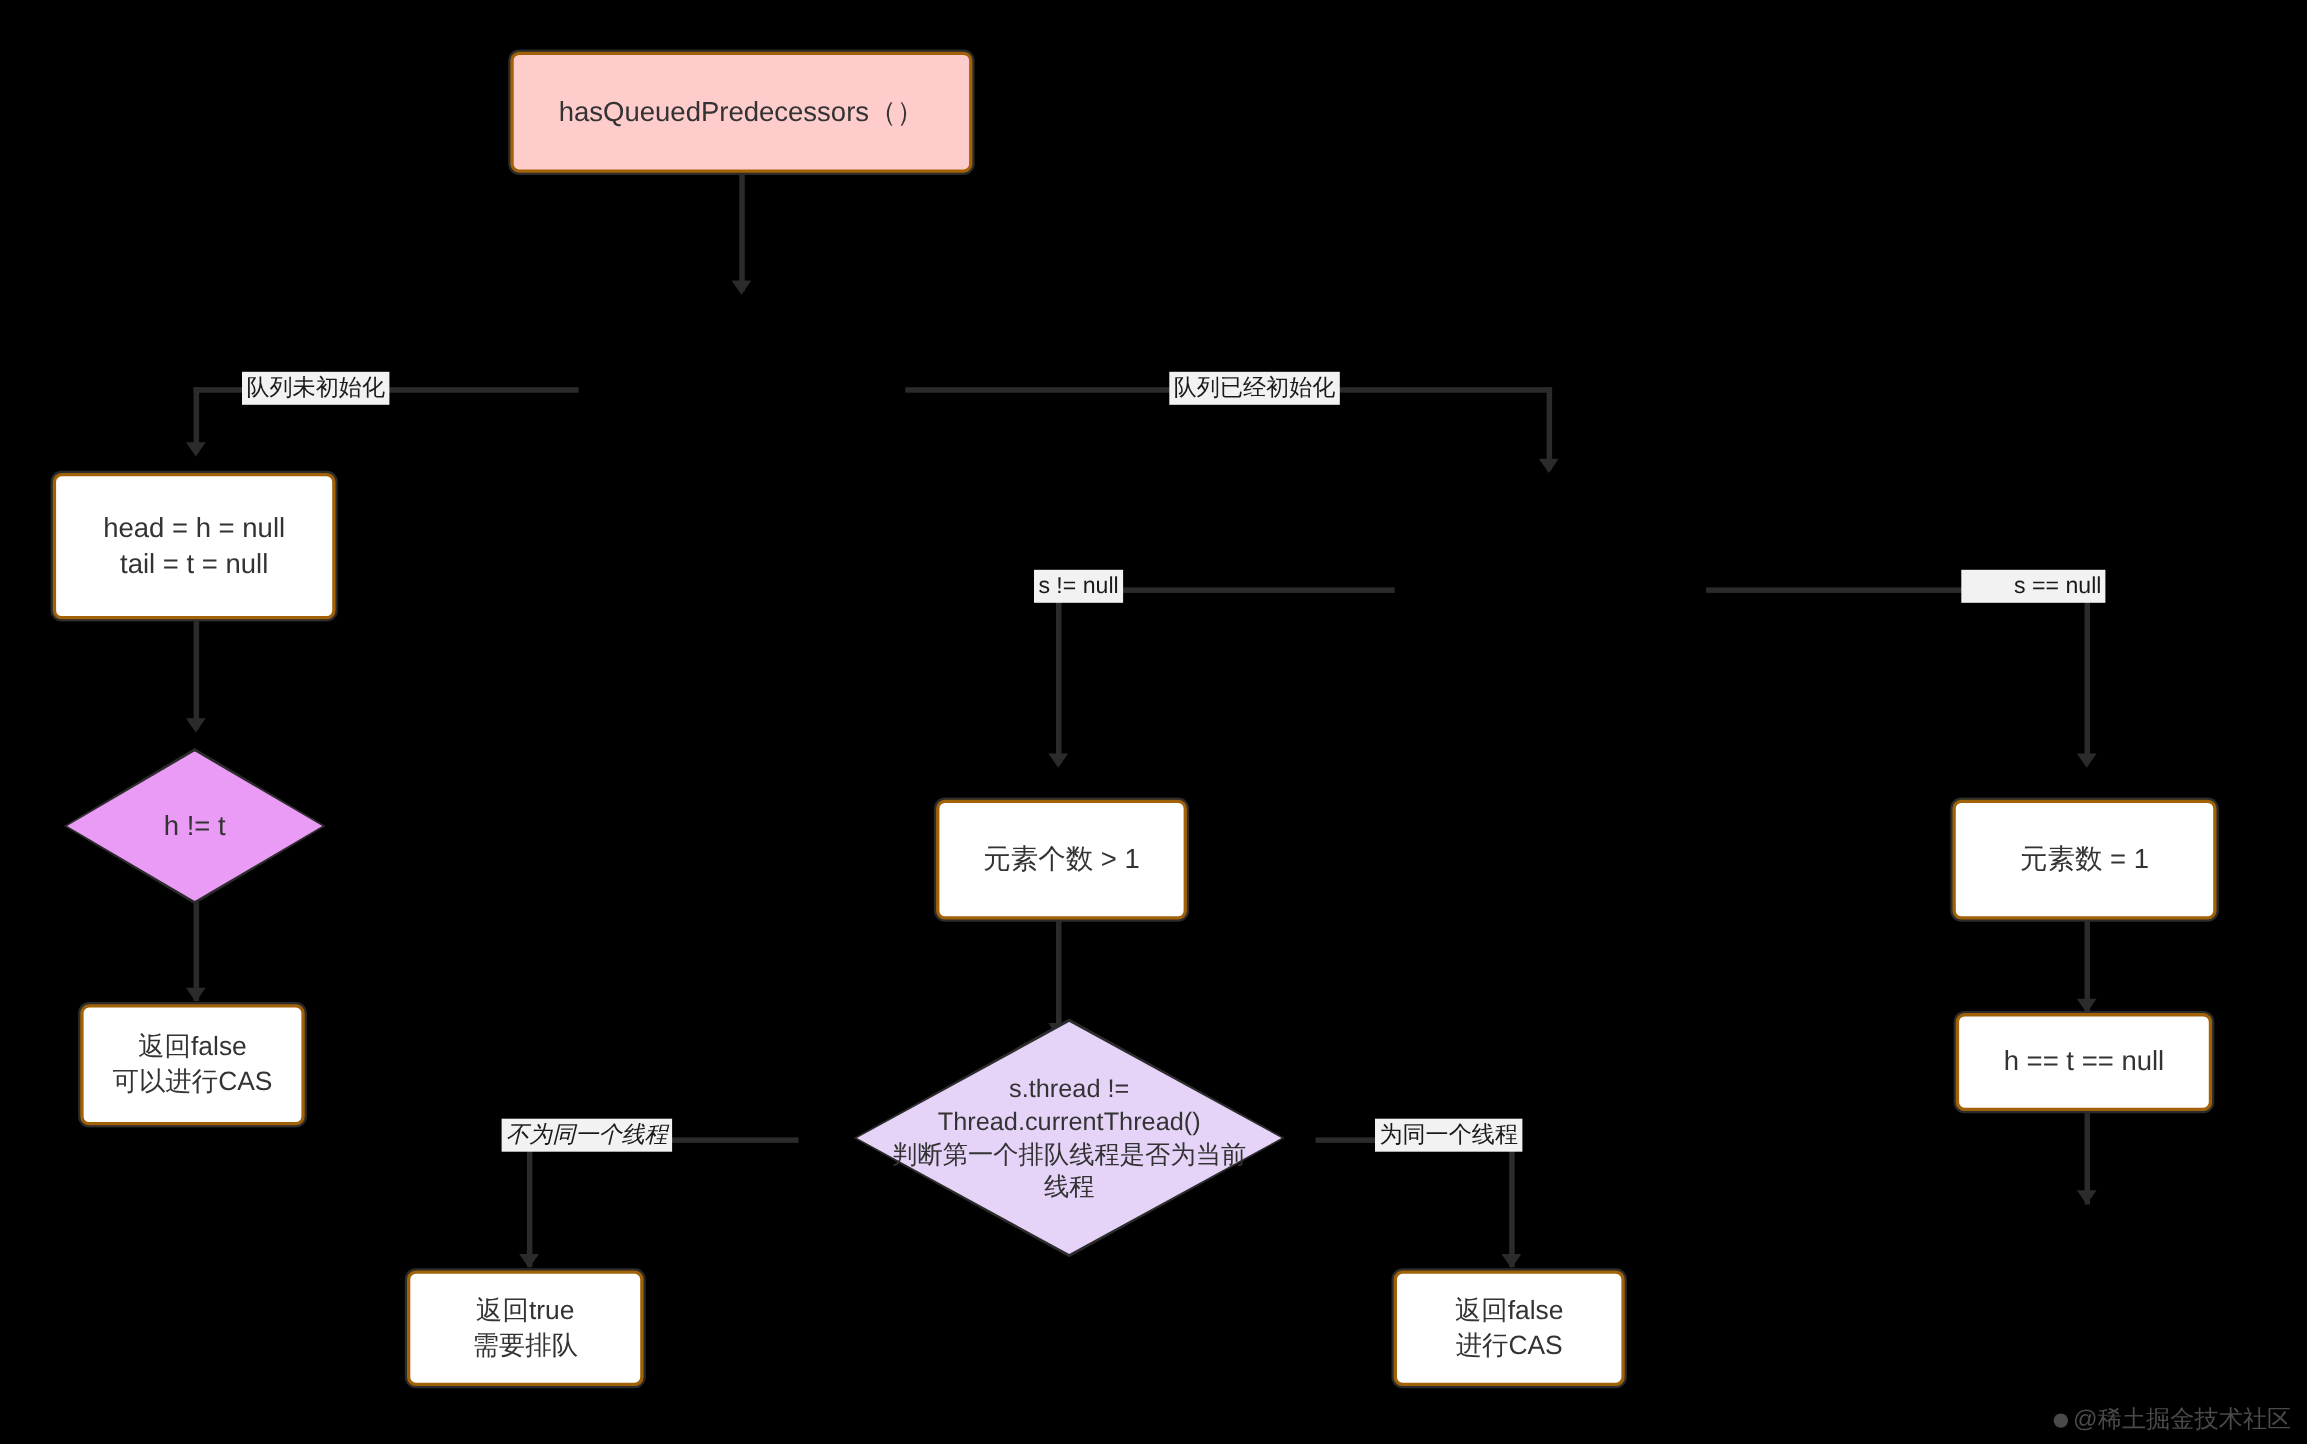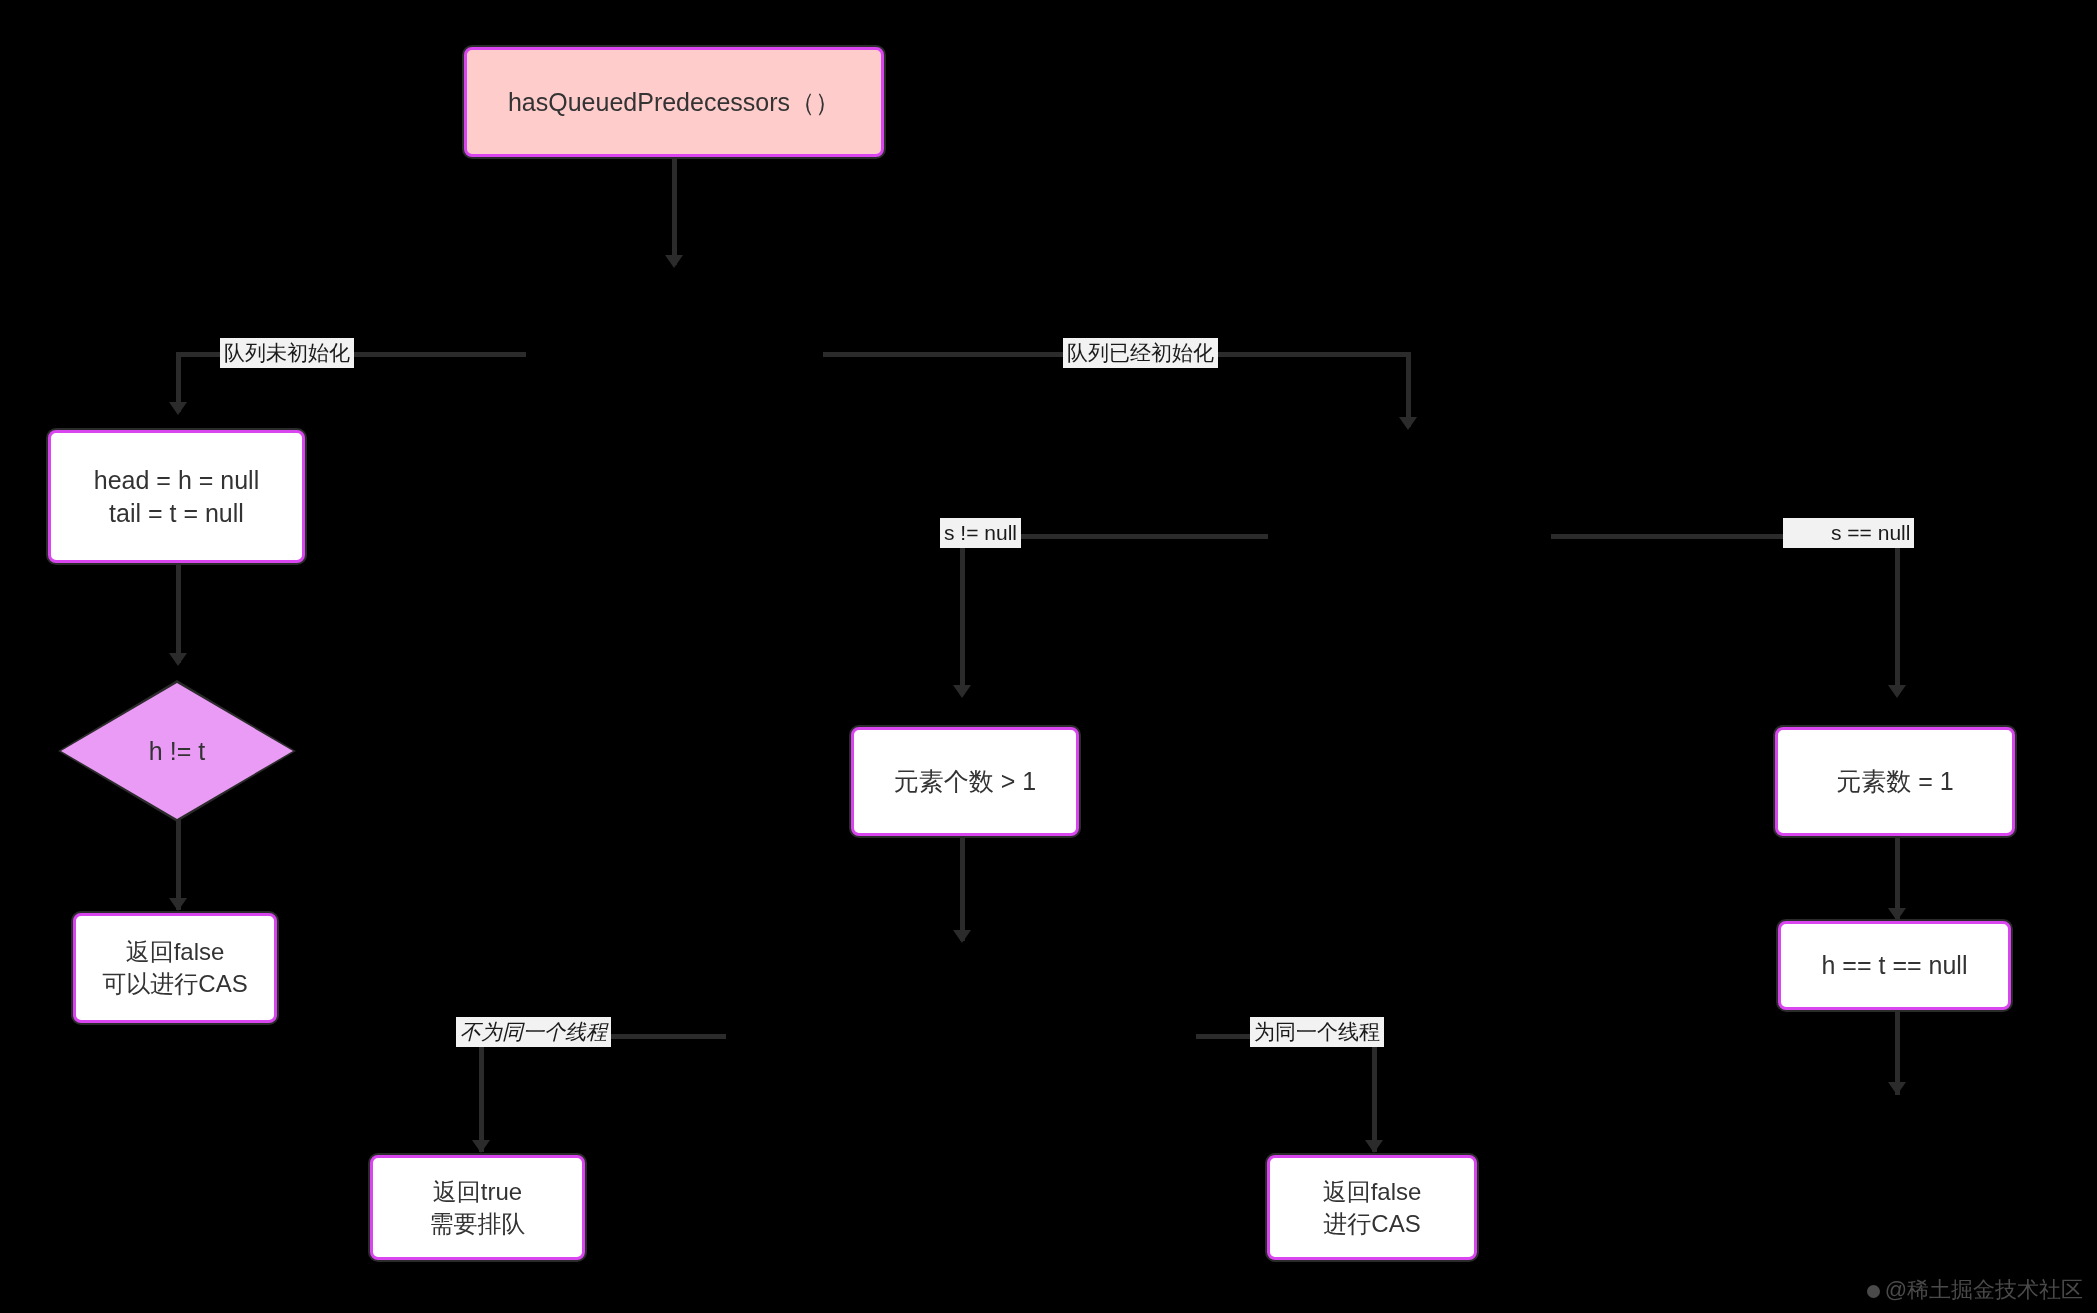--- a/index.html
+++ b/index.html
@@ -25,21 +25,21 @@
     display: flex;
     align-items: center;
     justify-content: center;
     text-align: center;
     color: #333333;
     line-height: 1.32;
     white-space: pre-line;
   }
 
   .rect {
-    border: 3px solid #d946ef;
+    border: 3px solid #a16207;
     border-radius: 8px;
     background: #ffffff;
     box-shadow: 0 0 0 2px #2b2b2b;
   }
 
   .rect.pink {
     background: #ffcccc;
   }
 
   
@@ -177,20 +177,28 @@
   </div>
 
   <div class="node rect" style="left:73px; top:913px; width:204px; height:110px; font-size:24px;">返回false
 可以进行CAS</div>
 
 
   <div class="node rect" style="left:851px; top:727px; width:228px; height:109px; font-size:25px;">元素个数 &gt; 1</div>
 
   <div class="node rect" style="left:1775px; top:727px; width:240px; height:109px; font-size:25px;">元素数 = 1</div>
 
+  <div class="diamond" style="left:776px; top:926px; width:392px; height:217px;">
+    <div class="shape outline"></div>
+    <div class="shape fill" style="background:#e5d3f8;"></div>
+    <div class="dlabel" style="font-size:23px; width:350px;">s.thread !=
+Thread.currentThread()
+判断第一个排队线程是否为当前
+线程</div>
+  </div>
 
   <div class="node rect" style="left:370px; top:1155px; width:215px; height:105px; font-size:24px;">返回true
 需要排队</div>
 
   <div class="node rect" style="left:1778px; top:921px; width:233px; height:89px; font-size:25px;">h == t == null</div>
 
   <div class="node rect" style="left:1267px; top:1155px; width:210px; height:105px; font-size:24px;">返回false
 进行CAS</div>
 
 

